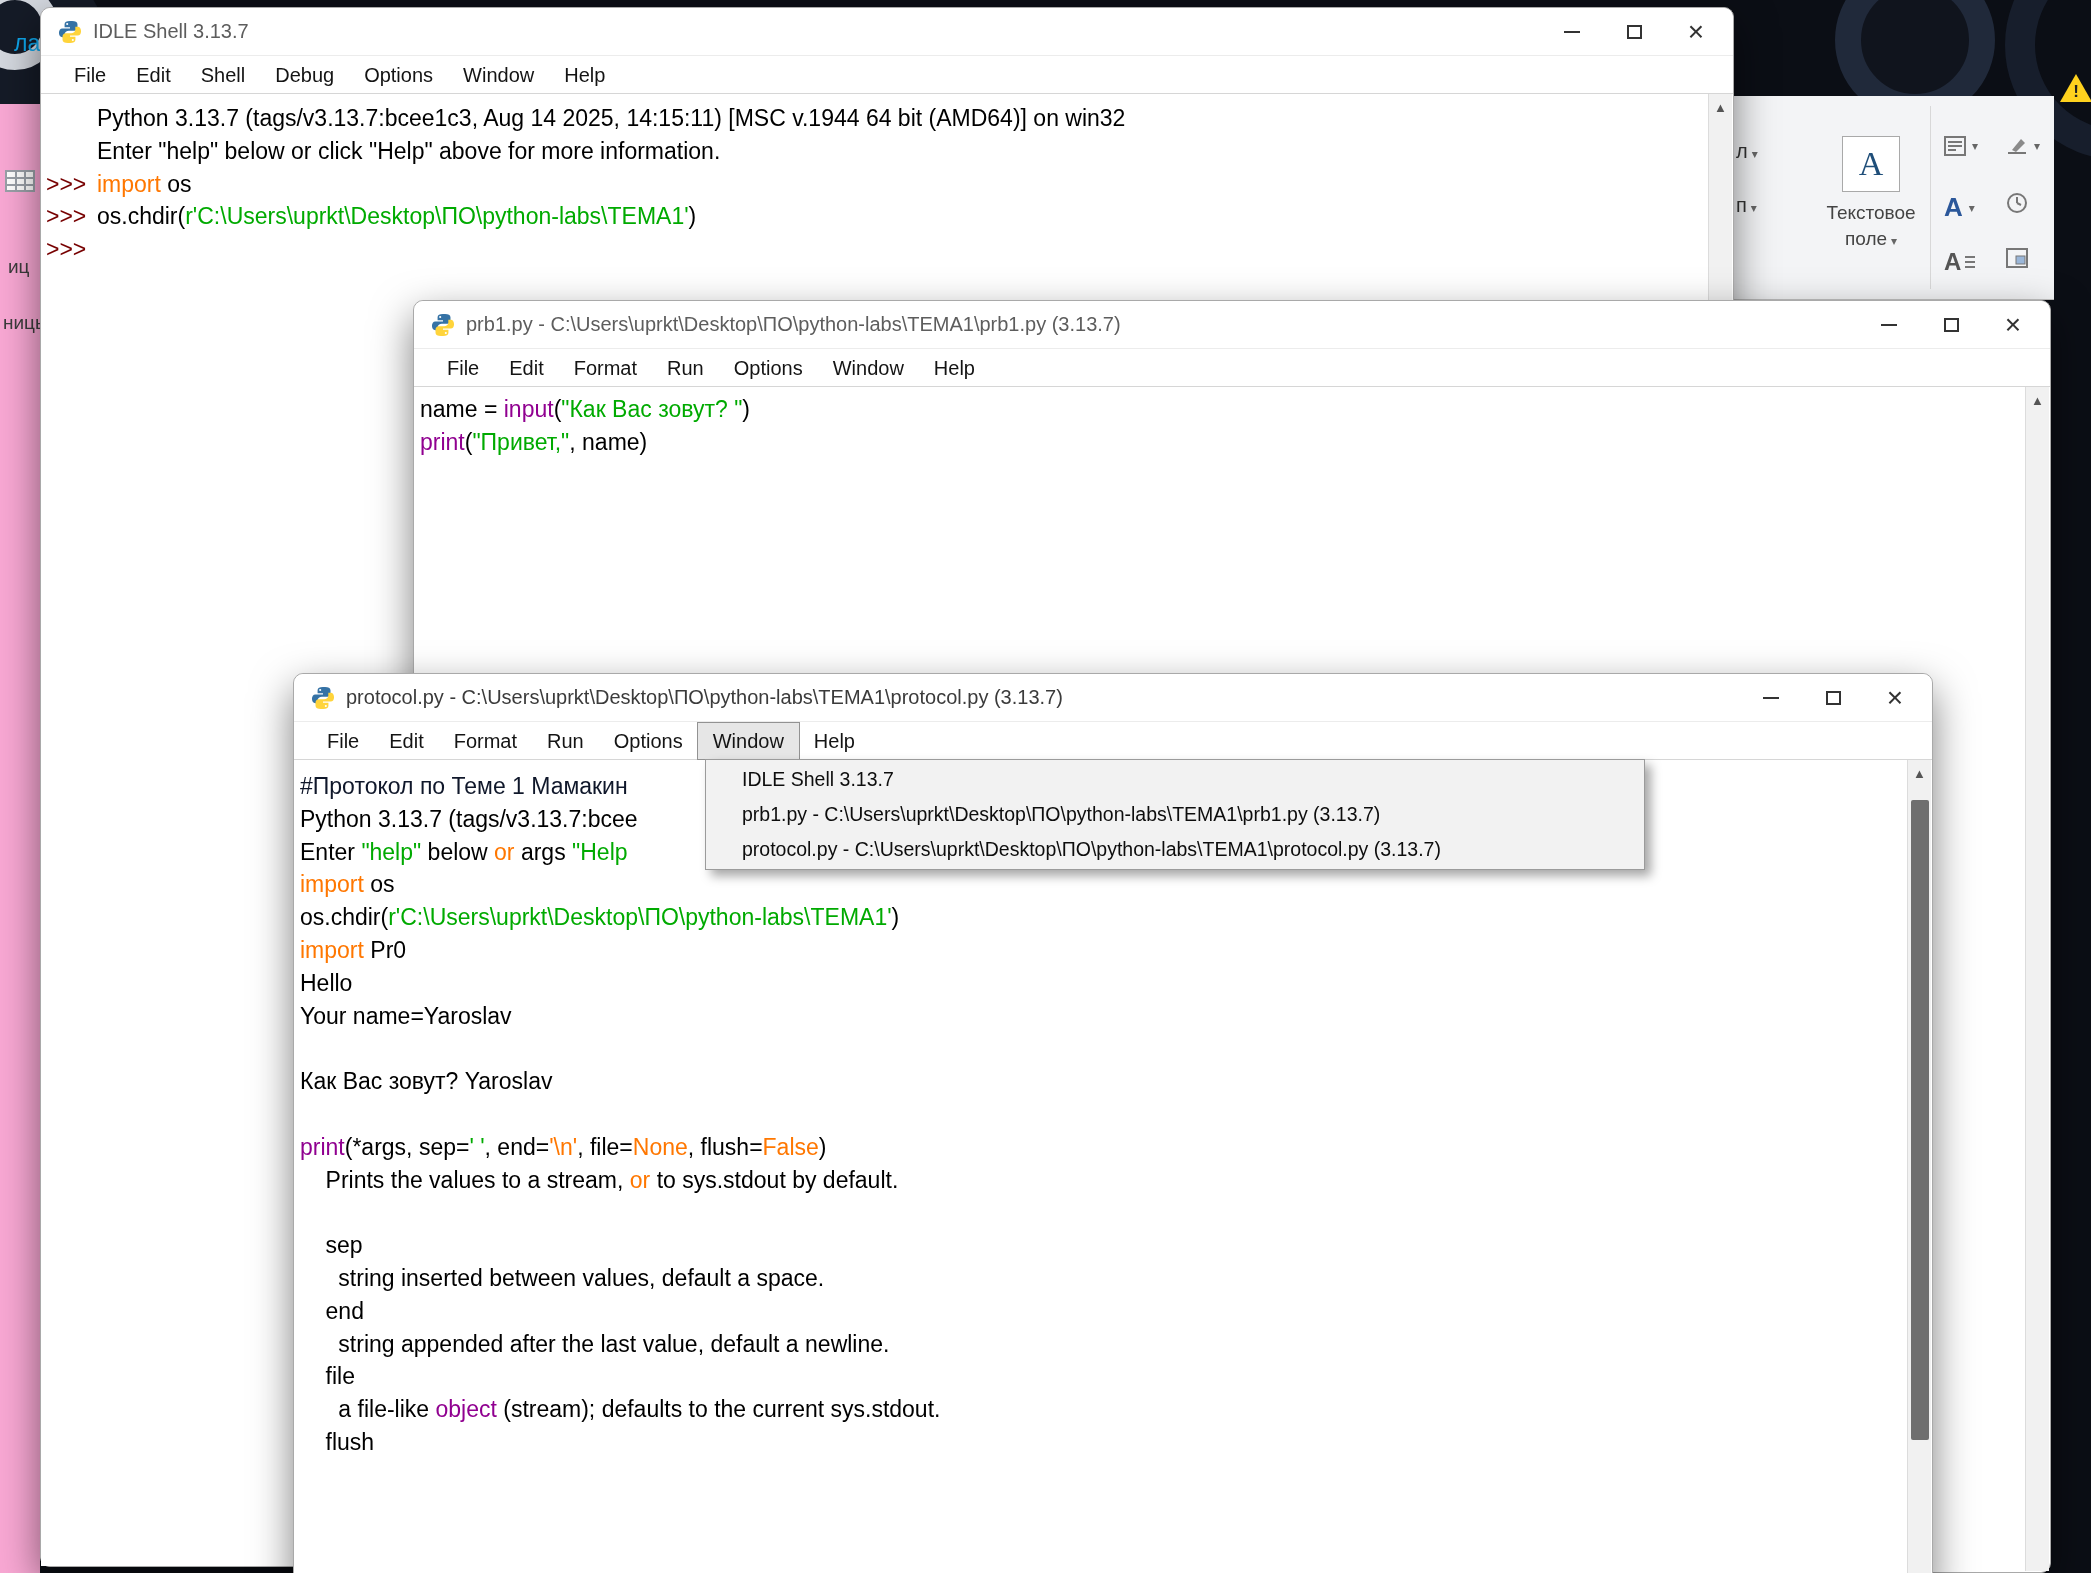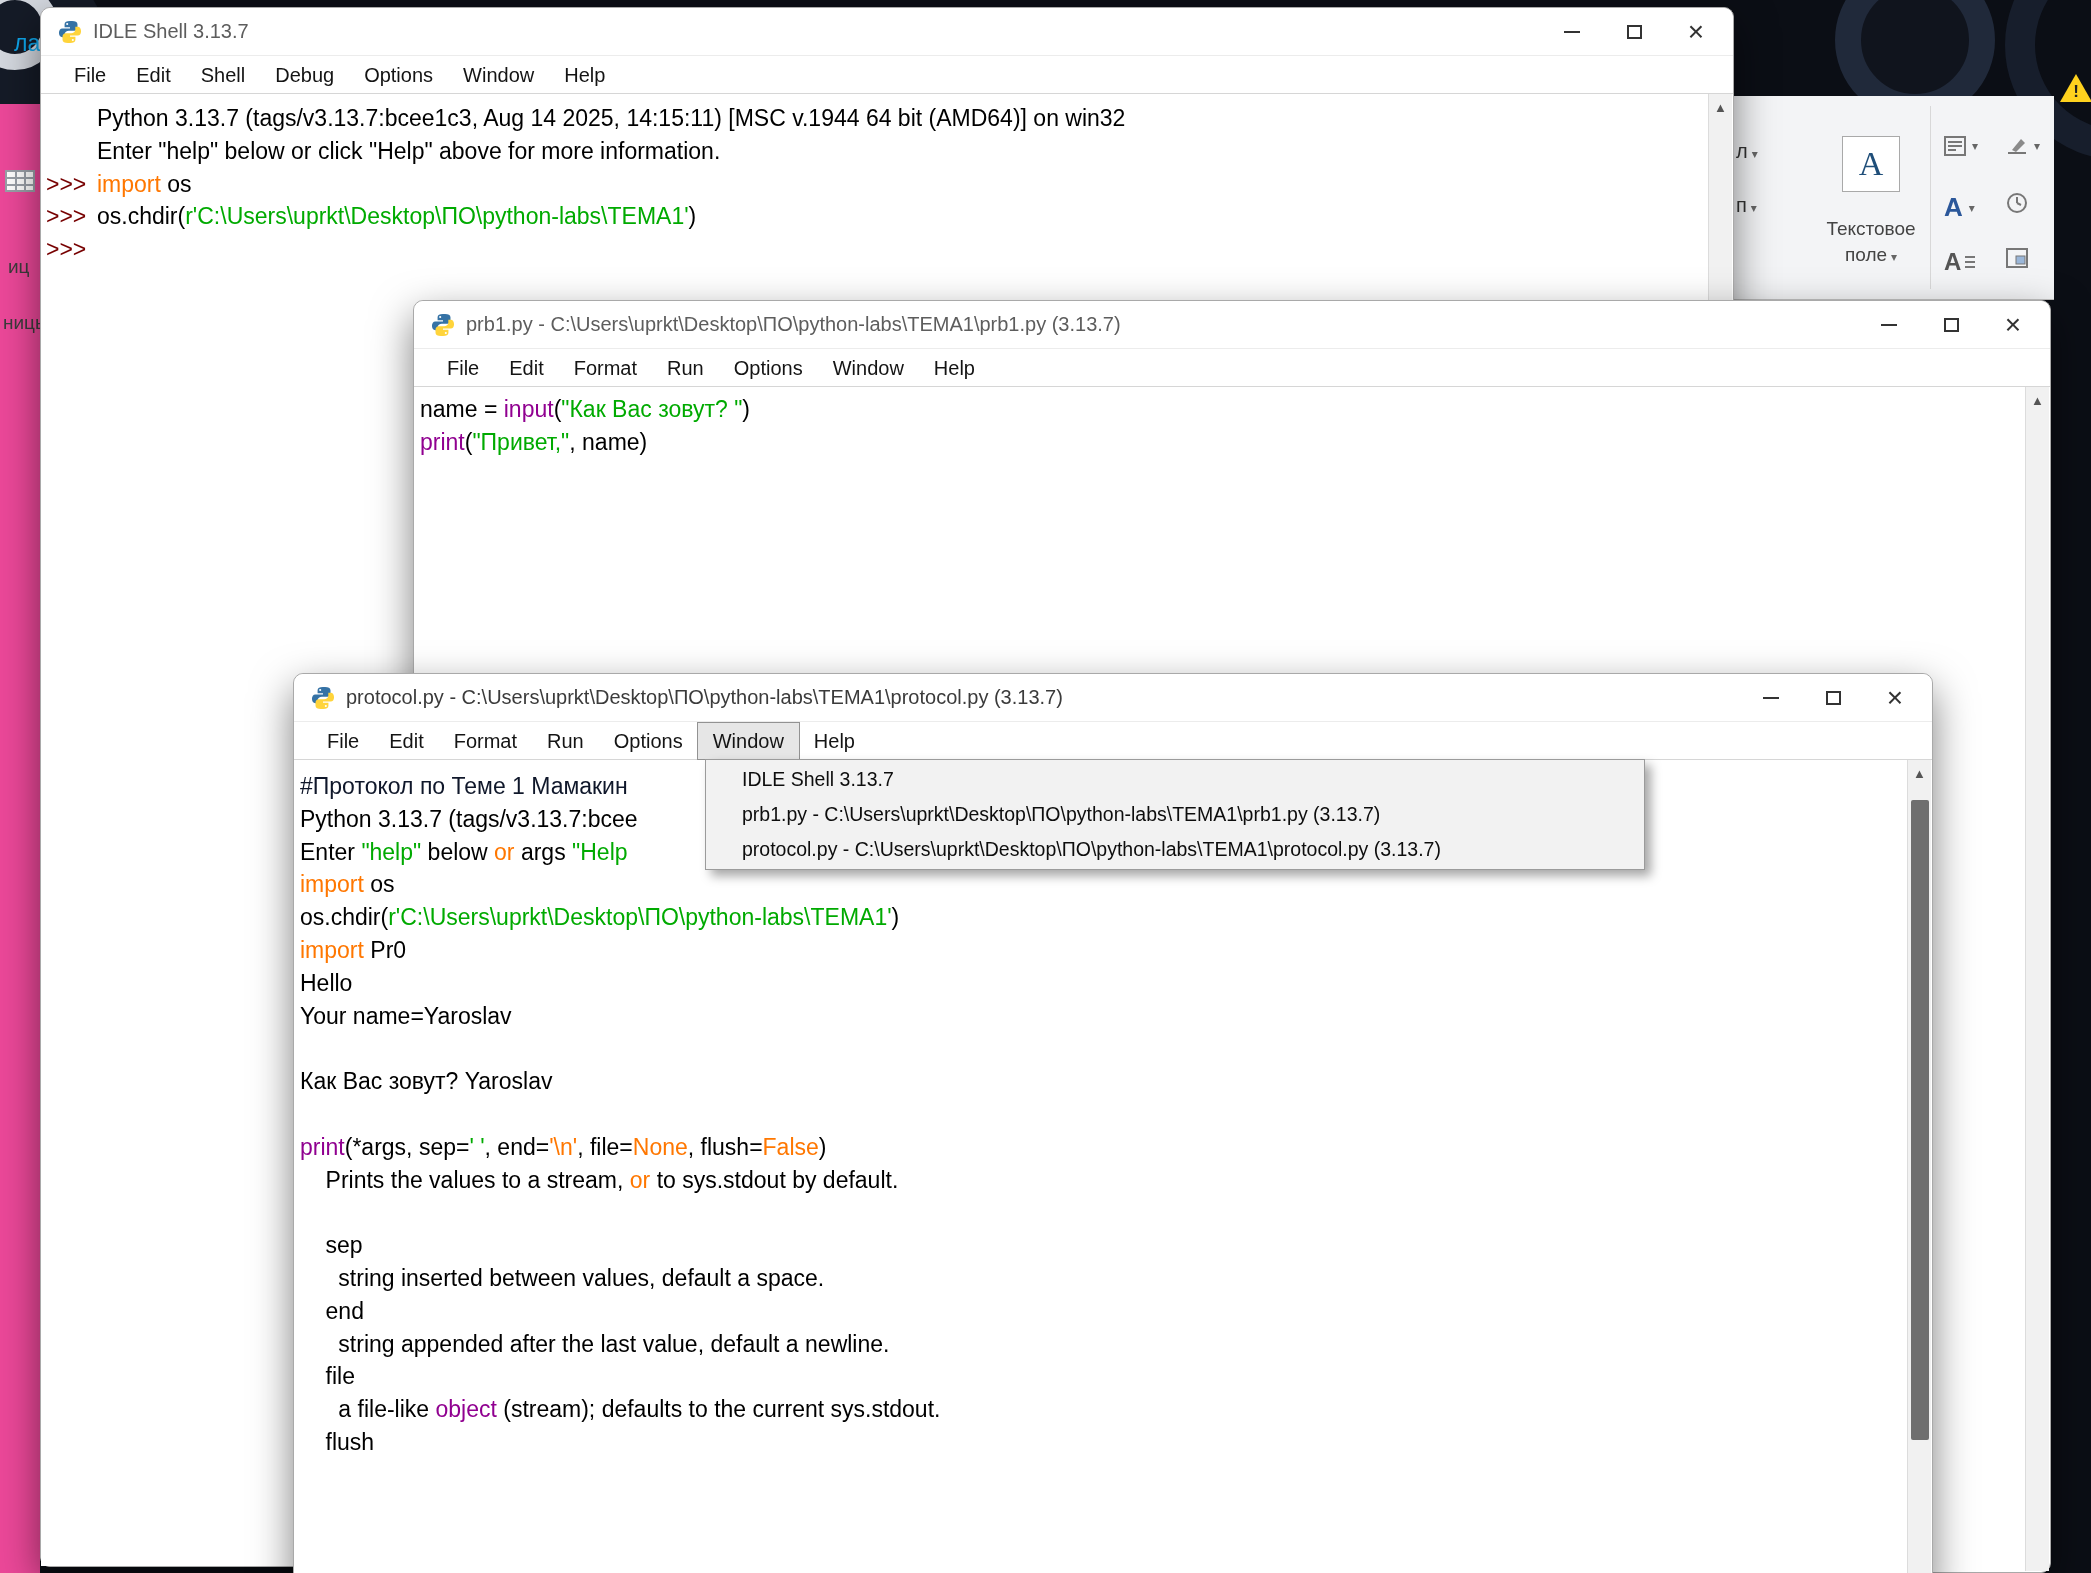--- a/index.html
+++ b/index.html
@@ -8,31 +8,31 @@
 
   
   .bg-circle{position:absolute;border-radius:50%;z-index:0}
   #bgc1{left:1835px;top:-40px;width:160px;height:160px;border:26px solid #20293a;background:#10141d}
   #bgc2{left:2005px;top:-70px;width:230px;height:230px;border:30px solid #171e2c}
   #corner-dark{left:-45px;top:-35px;width:150px;height:150px;background:#151b27}
   #corner-c{position:absolute;left:-28px;top:-16px;width:86px;height:86px;border-radius:50%;border:16px solid #d4d8df;z-index:1}
   .warning{position:absolute;left:2060px;top:74px;width:32px;height:28px;z-index:3;background:#ffd21e;clip-path:polygon(50% 0,100% 100%,0 100%);display:flex;align-items:flex-end;justify-content:center;font-weight:bold;font-size:17px;color:#222}
 
   
-  .left-strip{position:absolute;left:0;top:104px;width:40px;bottom:0;background:#ec4899;z-index:2;overflow:hidden}
+  .left-strip{position:absolute;left:0;top:104px;width:40px;bottom:0;background:#f9a8d4;z-index:2;overflow:hidden}
   .strip-frag{position:absolute;font-size:19px;color:#3c3c3c;white-space:nowrap}
   .top-frag{position:absolute;left:14px;top:30px;font-size:23px;color:#0ea5e9;z-index:2;white-space:nowrap}
 
   
   .ribbon{position:absolute;left:1690px;top:96px;width:364px;height:204px;background:#f3f4f6;border-bottom:1px solid #c2c2c2;z-index:2;overflow:hidden}
   .rib-frag{position:absolute;font-size:20px;color:#333;white-space:nowrap}
   .caret{font-size:12px;color:#666;margin-left:4px}
   .textbox-group{position:absolute;left:128px;top:40px;width:106px;text-align:center}
   .textbox-icon{width:58px;height:56px;margin:0 auto;background:#fff;border:1px solid #a9a9a9;display:flex;align-items:center;justify-content:center;font-size:34px;color:#1f4e79;font-family:"Liberation Serif",serif}
-  .textbox-label{margin-top:24px;font-size:19px;color:#444;line-height:26px;display:flex;flex-direction:column;align-items:center}
+  .textbox-label{margin-top:8px;font-size:19px;color:#444;line-height:26px;display:flex;flex-direction:column;align-items:center}
   .rib-sep{position:absolute;left:240px;top:10px;bottom:10px;width:1px;background:#d8d8d8}
   .rib-icons{position:absolute;left:254px;top:40px;width:110px;height:160px}
   .rib-ic{position:absolute;display:flex;align-items:center;gap:2px}
   .wordart-a{font-size:26px;font-weight:bold;color:#2b579a}
   .dropcap-a{font-size:24px;color:#555;font-weight:bold;margin-right:2px}
 
   
   .win{position:absolute;background:#fff;border:1px solid #a9a9a9;border-radius:10px;box-shadow:0 16px 40px rgba(0,0,0,.5)}
   .titlebar{height:48px;display:flex;align-items:center;padding-left:16px;background:#fff;border-radius:10px 10px 0 0;position:relative;border-bottom:1px solid #ececec}
   .app-icon{width:26px;height:26px;display:inline-flex;flex:none}

